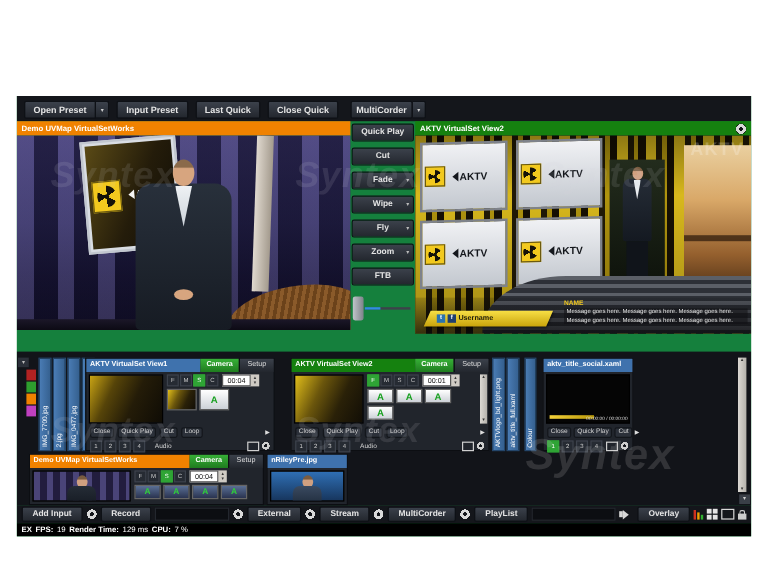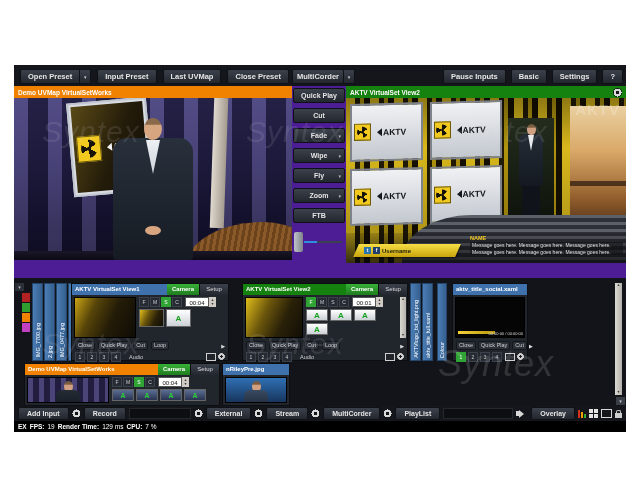--- a/index.html
+++ b/index.html
@@ -1,18 +1,18 @@
 <!DOCTYPE html>
 <html><head>
 <meta charset="utf-8">
 <style>
   html,body{margin:0;padding:0;background:#fff;}
   .stage{position:relative;width:640px;height:480px;background:#fff;overflow:hidden;
          font-family:"Liberation Sans","DejaVu Sans",sans-serif;-webkit-font-smoothing:antialiased;}
-  .app{position:absolute;left:14px;top:65px;width:612px;height:367px;background:#4c1d95;overflow:hidden;}
+  .app{position:absolute;left:14px;top:80px;width:612px;height:367px;background:#15803d;overflow:hidden;}
   
   .toolbar{position:absolute;left:0;top:0;right:0;height:21px;background:#14161b;}
   .tb-left{position:absolute;left:6px;top:4px;display:flex;gap:6px;}
   .tb-right{position:absolute;right:3px;top:4px;display:flex;gap:5px;}
   .btn{display:flex;align-items:center;height:13px;padding:0 7px;font-size:7.5px;font-weight:bold;color:#e4e4e4;
        background:linear-gradient(#3b414b,#23272e);border:1px solid #0e1116;border-radius:2px;white-space:nowrap;}
   .btn-split{display:flex;}
   .btn-split .btn{border-radius:2px 0 0 2px;}
   .btn-arr{width:10px;height:13px;background:linear-gradient(#3b414b,#23272e);border:1px solid #0e1116;border-left:none;
        border-radius:0 2px 2px 0;color:#cfcfcf;font-size:5px;display:flex;align-items:center;justify-content:center;}
@@ -160,47 +160,41 @@
   .ic-meter span{width:2px;}
   .mb1{height:8px;background:#d03020;}.mb2{height:6px;background:#f0a000;}.mb3{height:4px;background:#30b030;}
   .ic-grid{display:grid;grid-template-columns:4px 4px;grid-template-rows:4px 4px;gap:1px;flex:none;}
   .ic-grid span{background:#e4e4e4;}
   .ic-mon3{width:9px;height:7px;border:1px solid #d8d8d8;flex:none;}
   .ic-lock{width:7px;height:5px;background:#ccc;position:relative;margin-top:3px;flex:none;}
   .ic-lock::before{content:"";position:absolute;top:-3px;left:1px;width:3px;height:3px;border:1px solid #ccc;border-bottom:none;border-radius:2px 2px 0 0;}
   .status{position:absolute;left:0;top:356px;right:0;height:11px;background:#000;color:#fff;display:flex;align-items:center;gap:3px;padding:0 4px;font-size:6.5px;}
   .status b{font-weight:bold;}
   
-  .wm{position:absolute;font-weight:normal;font-style:italic;font-size:30px;color:rgba(215,215,220,.12);pointer-events:none;z-index:40;letter-spacing:1px;}
+  .wm{position:absolute;font-weight:bold;font-style:italic;font-size:30px;color:rgba(215,215,220,.12);pointer-events:none;z-index:40;letter-spacing:1px;}
 </style>
 </head>
 <body>
 
 <div class="stage">
 <div class="app">
 
   <div class="toolbar">
     <div class="tb-left">
       <div class="btn-split">
         <div class="btn">Open Preset</div>
         <div class="btn-arr">▾</div>
       </div>
       <div class="btn">Input Preset</div>
-      <div class="btn">Last UVMap</div>
-      <div class="btn">Close Preset</div>
+      <div class="btn">Last Quick</div>
+      <div class="btn">Close Quick</div>
     </div>
     <div class="fullscreen-wrap">
       <div class="btn">MultiCorder</div>
       <div class="btn-arr">▾</div>
-    </div>
-    <div class="tb-right">
-      <div class="btn">Pause Inputs</div>
-      <div class="btn">Basic</div>
-      <div class="btn">Settings</div>
-      <div class="btn">?</div>
     </div>
   </div>
 
   <div class="preview-win">
     <div class="win-title t-orange">Demo UVMap VirtualSetWorks</div>
     <div class="video pv-video studio">
       <span class="backdrop"></span>
       <span class="screen">
         <span class="scr-in">
           <span class="rad rad-lg"></span>

